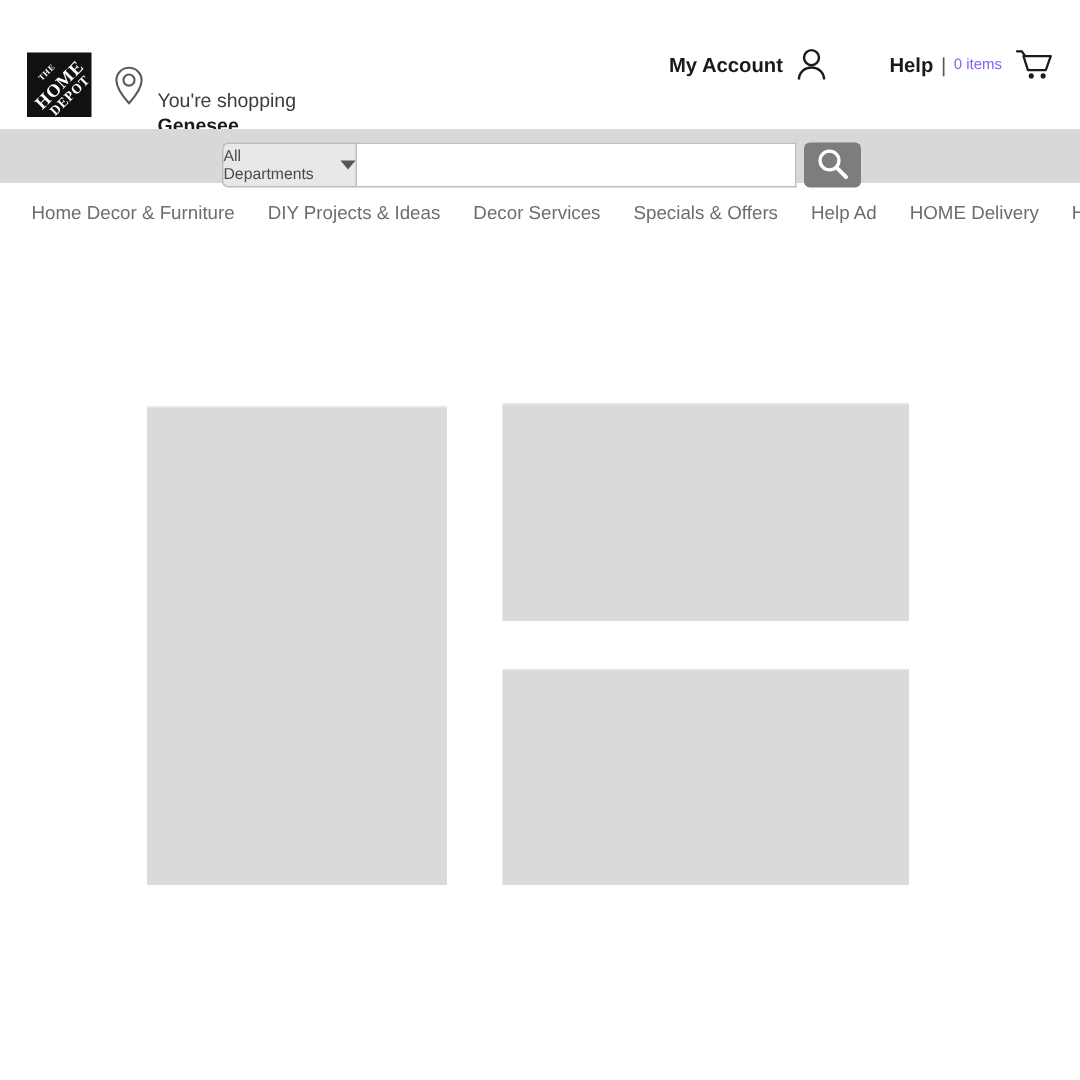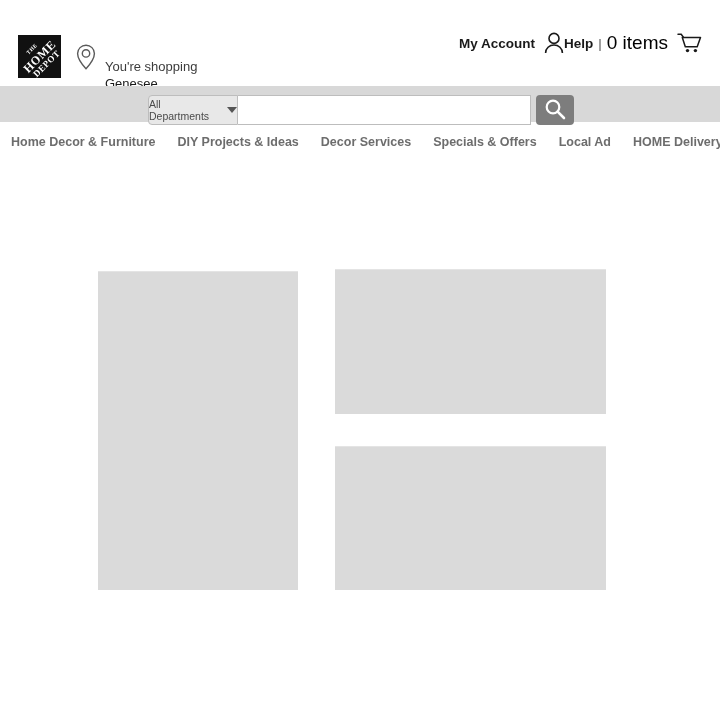--- a/index.html
+++ b/index.html
@@ -73,51 +73,52 @@
     line-height: 1.28;
   }
   .store-label {
     font-size: 13px;
     color: #3c3c3c;
     display: block;
     margin-top: 38px;
   }
   .store-name {
     font-size: 13px;
-    font-weight: normal;
+    font-weight: bold;
     color: #1a1a1a;
     display: block;
   }
 
   .header-right {
     position: absolute;
     right: 18px;
     top: 0;
     height: 86px;
     display: flex;
     align-items: center;
+    gap: 42px;
   }
   .hr-item {
     display: flex;
     align-items: center;
     white-space: nowrap;
   }
   .hr-strong {
     font-size: 13.5px;
     font-weight: bold;
     color: #1a1a1a;
   }
   .hr-sep {
     font-size: 13.5px;
     color: #555555;
     margin: 0 5px;
   }
   .hr-light {
-    font-size: 19px;
-    color: #000000;
+    font-size: 10px;
+    color: #8b5cf6;
   }
   .account-icon { width: 20px; height: 22px; margin-left: 9px; }
   .cart-icon { width: 25px; height: 21px; margin-left: 9px; }
 
   
   .search-band {
     height: 36px;
     background: #d8d8d8;
     position: relative;
   }
@@ -174,23 +175,22 @@
     cursor: pointer;
     padding: 0;
   }
 
   
   .nav-bar {
     height: 40px;
     background: #ffffff;
     display: flex;
     align-items: center;
-    padding-left: 11px;
+    padding-left: 21px;
     box-sizing: border-box;
-    font-weight: bold;
   }
   .nav-link {
     font-size: 12.5px;
     color: #6d6d6d;
     margin-right: 22px;
     white-space: nowrap;
     cursor: pointer;
     text-decoration: none;
   }
 
@@ -288,21 +288,21 @@
     </button>
 
   </div>
 </div>
 
 <div class="nav-bar">
   <a class="nav-link">Home Decor &amp; Furniture</a>
   <a class="nav-link">DIY Projects &amp; Ideas</a>
   <a class="nav-link">Decor Services</a>
   <a class="nav-link">Specials &amp; Offers</a>
-  <a class="nav-link">Local Ad</a>
+  <a class="nav-link">Help Ad</a>
   <a class="nav-link">HOME Delivery</a>
   <a class="nav-link">Help</a>
 </div>
 
 <div class="main-area">
   <div class="placeholder" id="ph-hero"></div>
   <div class="placeholder" id="ph-top"></div>
   <div class="placeholder" id="ph-bottom"></div>
 </div>
 

